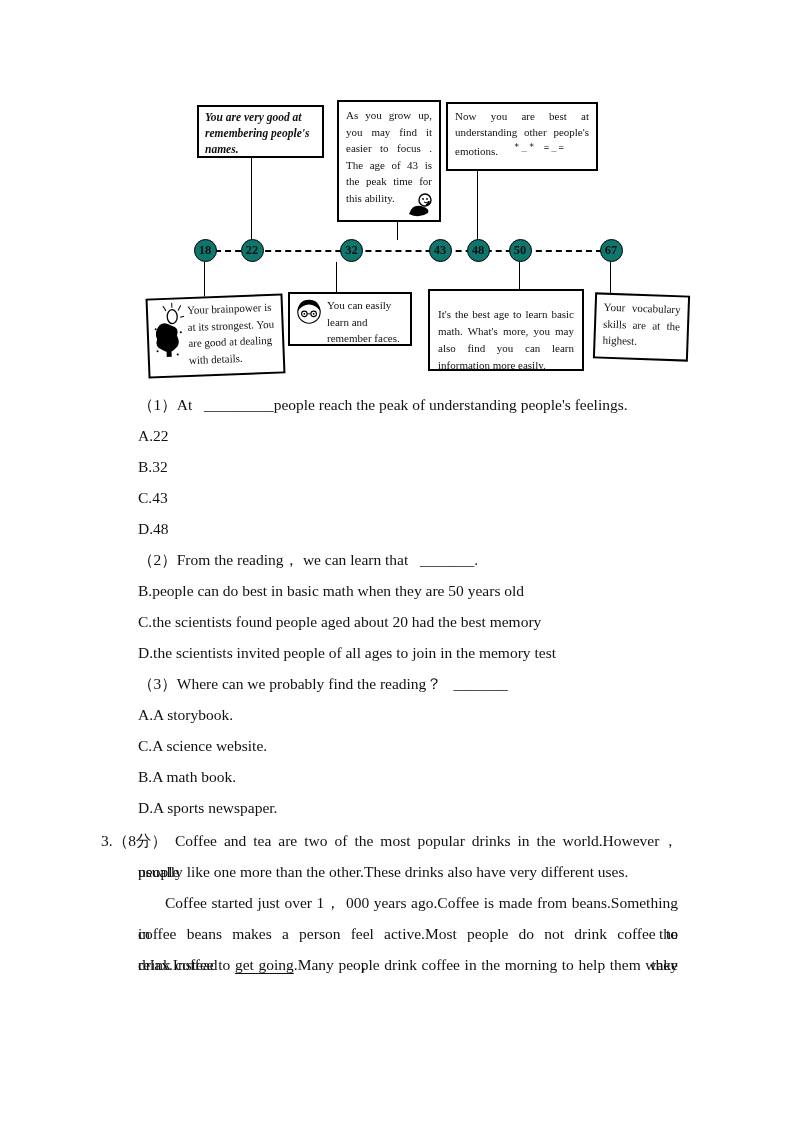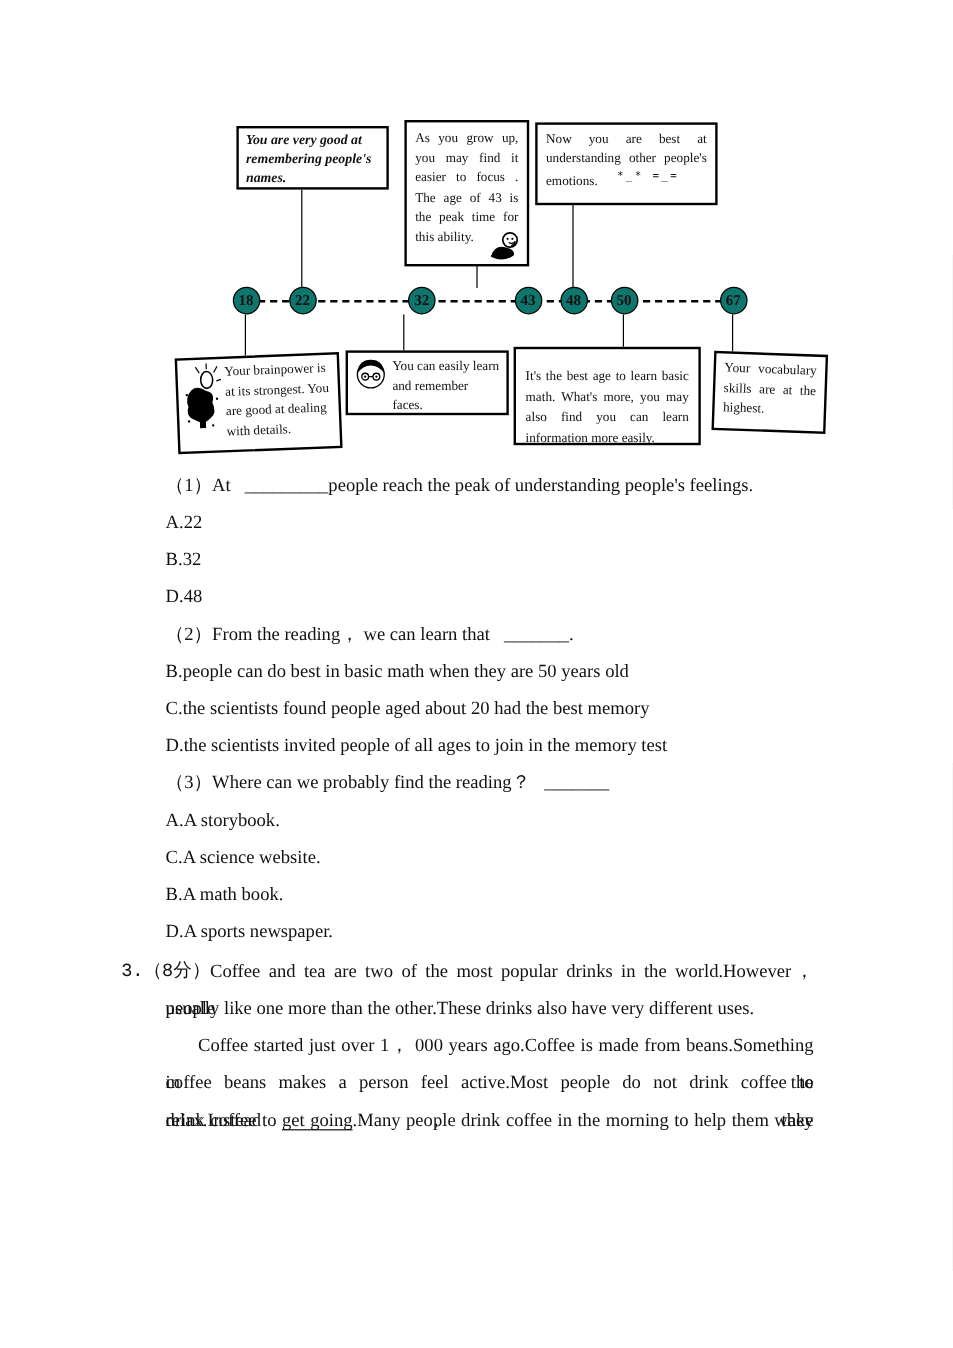--- a/index.html
+++ b/index.html
@@ -10,37 +10,37 @@
   .dgm{position:absolute;left:0;top:0;width:794px;height:390px;}
   .box{position:absolute;border:2px solid #000;background:#fff;box-sizing:border-box;
        font-size:11px;line-height:16.5px;}
   .tbox1{left:197px;top:105px;width:127px;height:53px;padding:2px 6px;font-weight:bold;font-size:11.5px;line-height:16px;font-style:italic;}
   .tbox2{left:337px;top:100px;width:104px;height:122px;padding:5px 7px;text-align:justify;}
   .tbox3{left:446px;top:102px;width:152px;height:69px;padding:4px 7px;line-height:16px;}
   .tbox3 .l1{text-align:justify;text-align-last:justify;}
   .emo-row{margin-top:3px;}
   .emos{font-size:9px;letter-spacing:2px;position:relative;top:-5px;margin-left:16px;font-family:"DejaVu Sans Mono",monospace;}
   .bbox1{left:147px;top:296px;width:137px;height:80px;padding:3px 4px;transform:rotate(-2.2deg);display:flex;gap:3px;}
-  .bbox2{left:288px;top:292px;width:136px;height:54px;padding:3px 5px;display:flex;gap:4px;align-items:flex-start;}
+  .bbox2{left:288px;top:292px;width:124px;height:54px;padding:3px 5px;display:flex;gap:4px;align-items:flex-start;}
   .bbox3{left:428px;top:289px;width:156px;height:82px;padding:15px 8px;text-align:justify;line-height:17px;}
   .bbox4{left:594px;top:294px;width:95px;height:66px;padding:4px 7px;transform:rotate(2deg);text-align:justify;}
   .dash-line{position:absolute;left:205px;top:250px;width:407px;height:0;border-top:2px dashed #000;}
   .age-circle{position:absolute;top:239px;width:23px;height:23px;border:1.6px solid #000;border-radius:50%;
       background:#0f766e;box-sizing:border-box;text-align:center;line-height:20px;font-size:12.5px;font-weight:bold;}
   .vline{position:absolute;width:0;border-left:1.8px solid #000;}
   .icon-svg{flex:0 0 auto;}
 
   
   .content{position:absolute;left:138px;top:389px;width:540px;font-size:15.5px;}
   .line{height:31px;line-height:31px;white-space:nowrap;}
   .passage{margin-top:2px;}
   .pline{height:31px;line-height:31px;}
   .p-just{text-align:justify;text-align-last:justify;}
   .p-first{position:relative;text-indent:37px;}
-  .pnum{position:absolute;left:-37px;top:0;text-indent:0;font-family:Liberation Mono, monospace;}
+  .pnum{position:absolute;left:-37px;top:0;text-indent:0;}
   .p-indent{text-indent:27px;}
   u{text-underline-offset:3px;}
 </style>
 </head>
 <body>
 
 <div class="page">
 
   <div class="dgm">
 
@@ -125,20 +125,21 @@
     <div class="box bbox4">
       <span>Your vocabulary skills are at the highest.</span>
     </div>
   </div>
 
   <div class="content">
     <div id="questions">
         <div class="line">（1）At&nbsp;&nbsp; _________people reach the peak of understanding people's feelings.</div>
         <div class="line">A.22</div>
         <div class="line">B.32</div>
+        <div class="line">C.43</div>
         <div class="line">D.48</div>
         <div class="line">（2）From the reading，&nbsp;we can learn that&nbsp;&nbsp; _______.</div>
         <div class="line">B.people can do best in basic math when they are 50 years old</div>
         <div class="line">C.the scientists found people aged about 20 had the best memory</div>
         <div class="line">D.the scientists invited people of all ages to join in the memory test</div>
         <div class="line">（3）Where can we probably find the reading？&nbsp;&nbsp; _______</div>
         <div class="line">A.A storybook.</div>
         <div class="line">C.A science website.</div>
         <div class="line">B.A math book.</div>
         <div class="line">D.A sports newspaper.</div>

